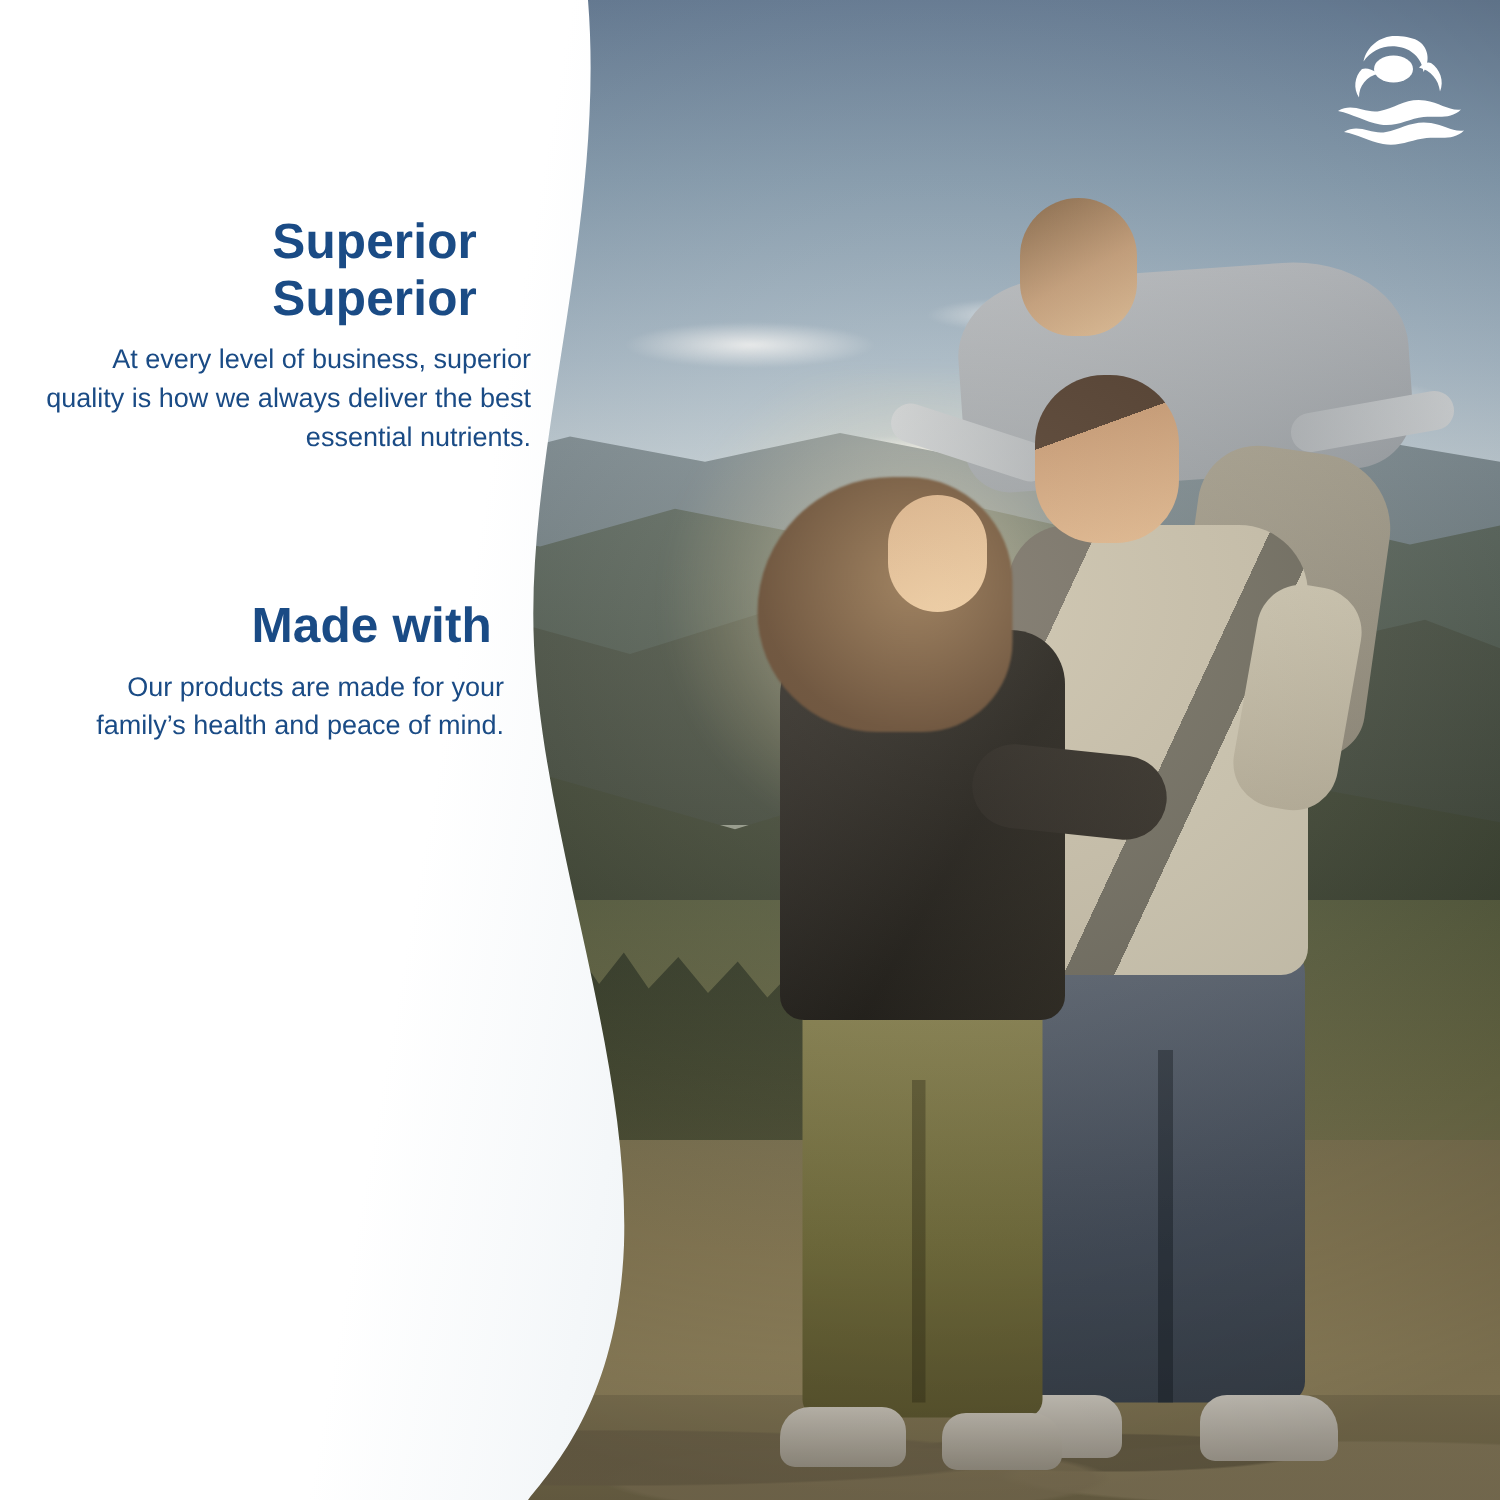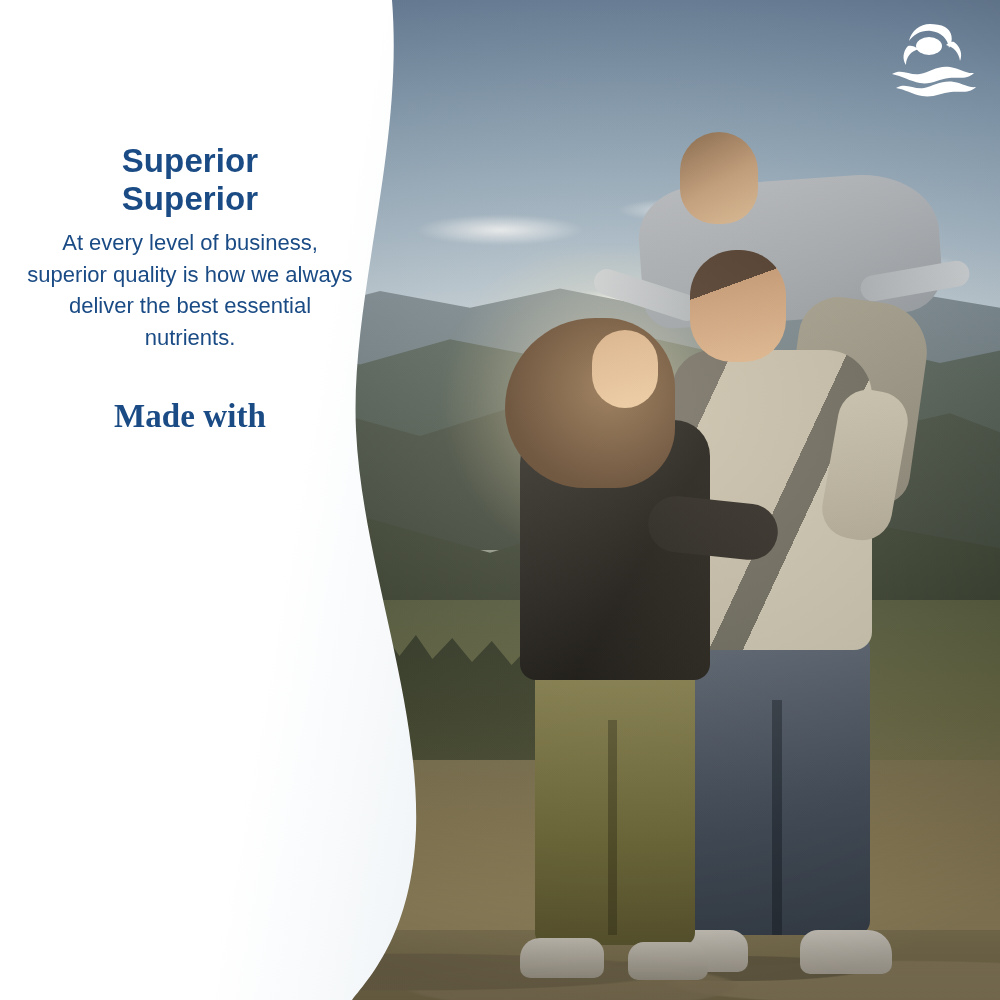--- a/index.html
+++ b/index.html
@@ -261,44 +261,44 @@
     clip-path: path("M0,0 L392,0 C404,150 350,300 356,430 C362,560 420,700 416,830 C412,930 372,975 352,1000 L0,1000 Z");
   }
 
   .panel-content {
     position: absolute;
     top: 0; left: 0;
     width: 380px;
     height: 800px;
     padding: 0 14px 0 14px;
     box-sizing: border-box;
-    text-align: center;
+    text-align: right;
     color: #18467f;
   }
 
   .block { position: absolute; left: 0; width: 380px; }
   .block-1 { top: 142px; }
-  .block-2 { top: 398px; font-family: Liberation Serif, serif; }
+  .block-2 { top: 398px; }
   .block-3 { top: 624px; }
 
   .block h2 {
     margin: 0 0 10px 0;
     font-size: 33px;
     line-height: 1.14;
     font-weight: bold;
     color: #1a4b85;
     letter-spacing: .1px;
   }
   .block-1 h2 { padding: 0 62px; }
   .block-2 h2 { padding: 0 52px; }
   .block-3 h2 { padding: 0 36px; }
 
   .block p {
     margin: 0;
-    font-size: 22px;
+    font-size: 18px;
     line-height: 1.43;
     color: #1a4b85;
     font-weight: 500;
   }
   .block-1 p { padding: 0 26px; }
   .block-2 p { padding: 0 44px; }
   .block-3 p { padding: 0 56px; }
 
   
   .logo {
@@ -363,20 +363,21 @@
         <span>Superior</span><br>
         <span>Superior</span>
       </h2>
       <p>At every level of business, superior quality is how we always deliver the best essential nutrients.</p>
     </div>
 
     <div class="block block-2">
       <h2>
         <span>Made with</span><br>
       </h2>
+      <p>Our products are made for your family’s health and peace of mind.</p>
     </div>
 
 
   </div>
 
   <div class="logo">
     <svg viewBox="0 0 96 82" width="96" height="82" aria-hidden="true">
       <g fill="#ffffff">
         <path d="M46 6 C36 6 27 13 25 23 C30 16 38 12 47 13 C57 14 64 21 65 30 C70 22 68 13 61 9 C57 6.8 51 6 46 6 Z"></path>
         <path d="M24 28 C19 33 18 41 22 47 C22 39 27 33 35 31 C30 28 27 27 24 28 Z"></path>

